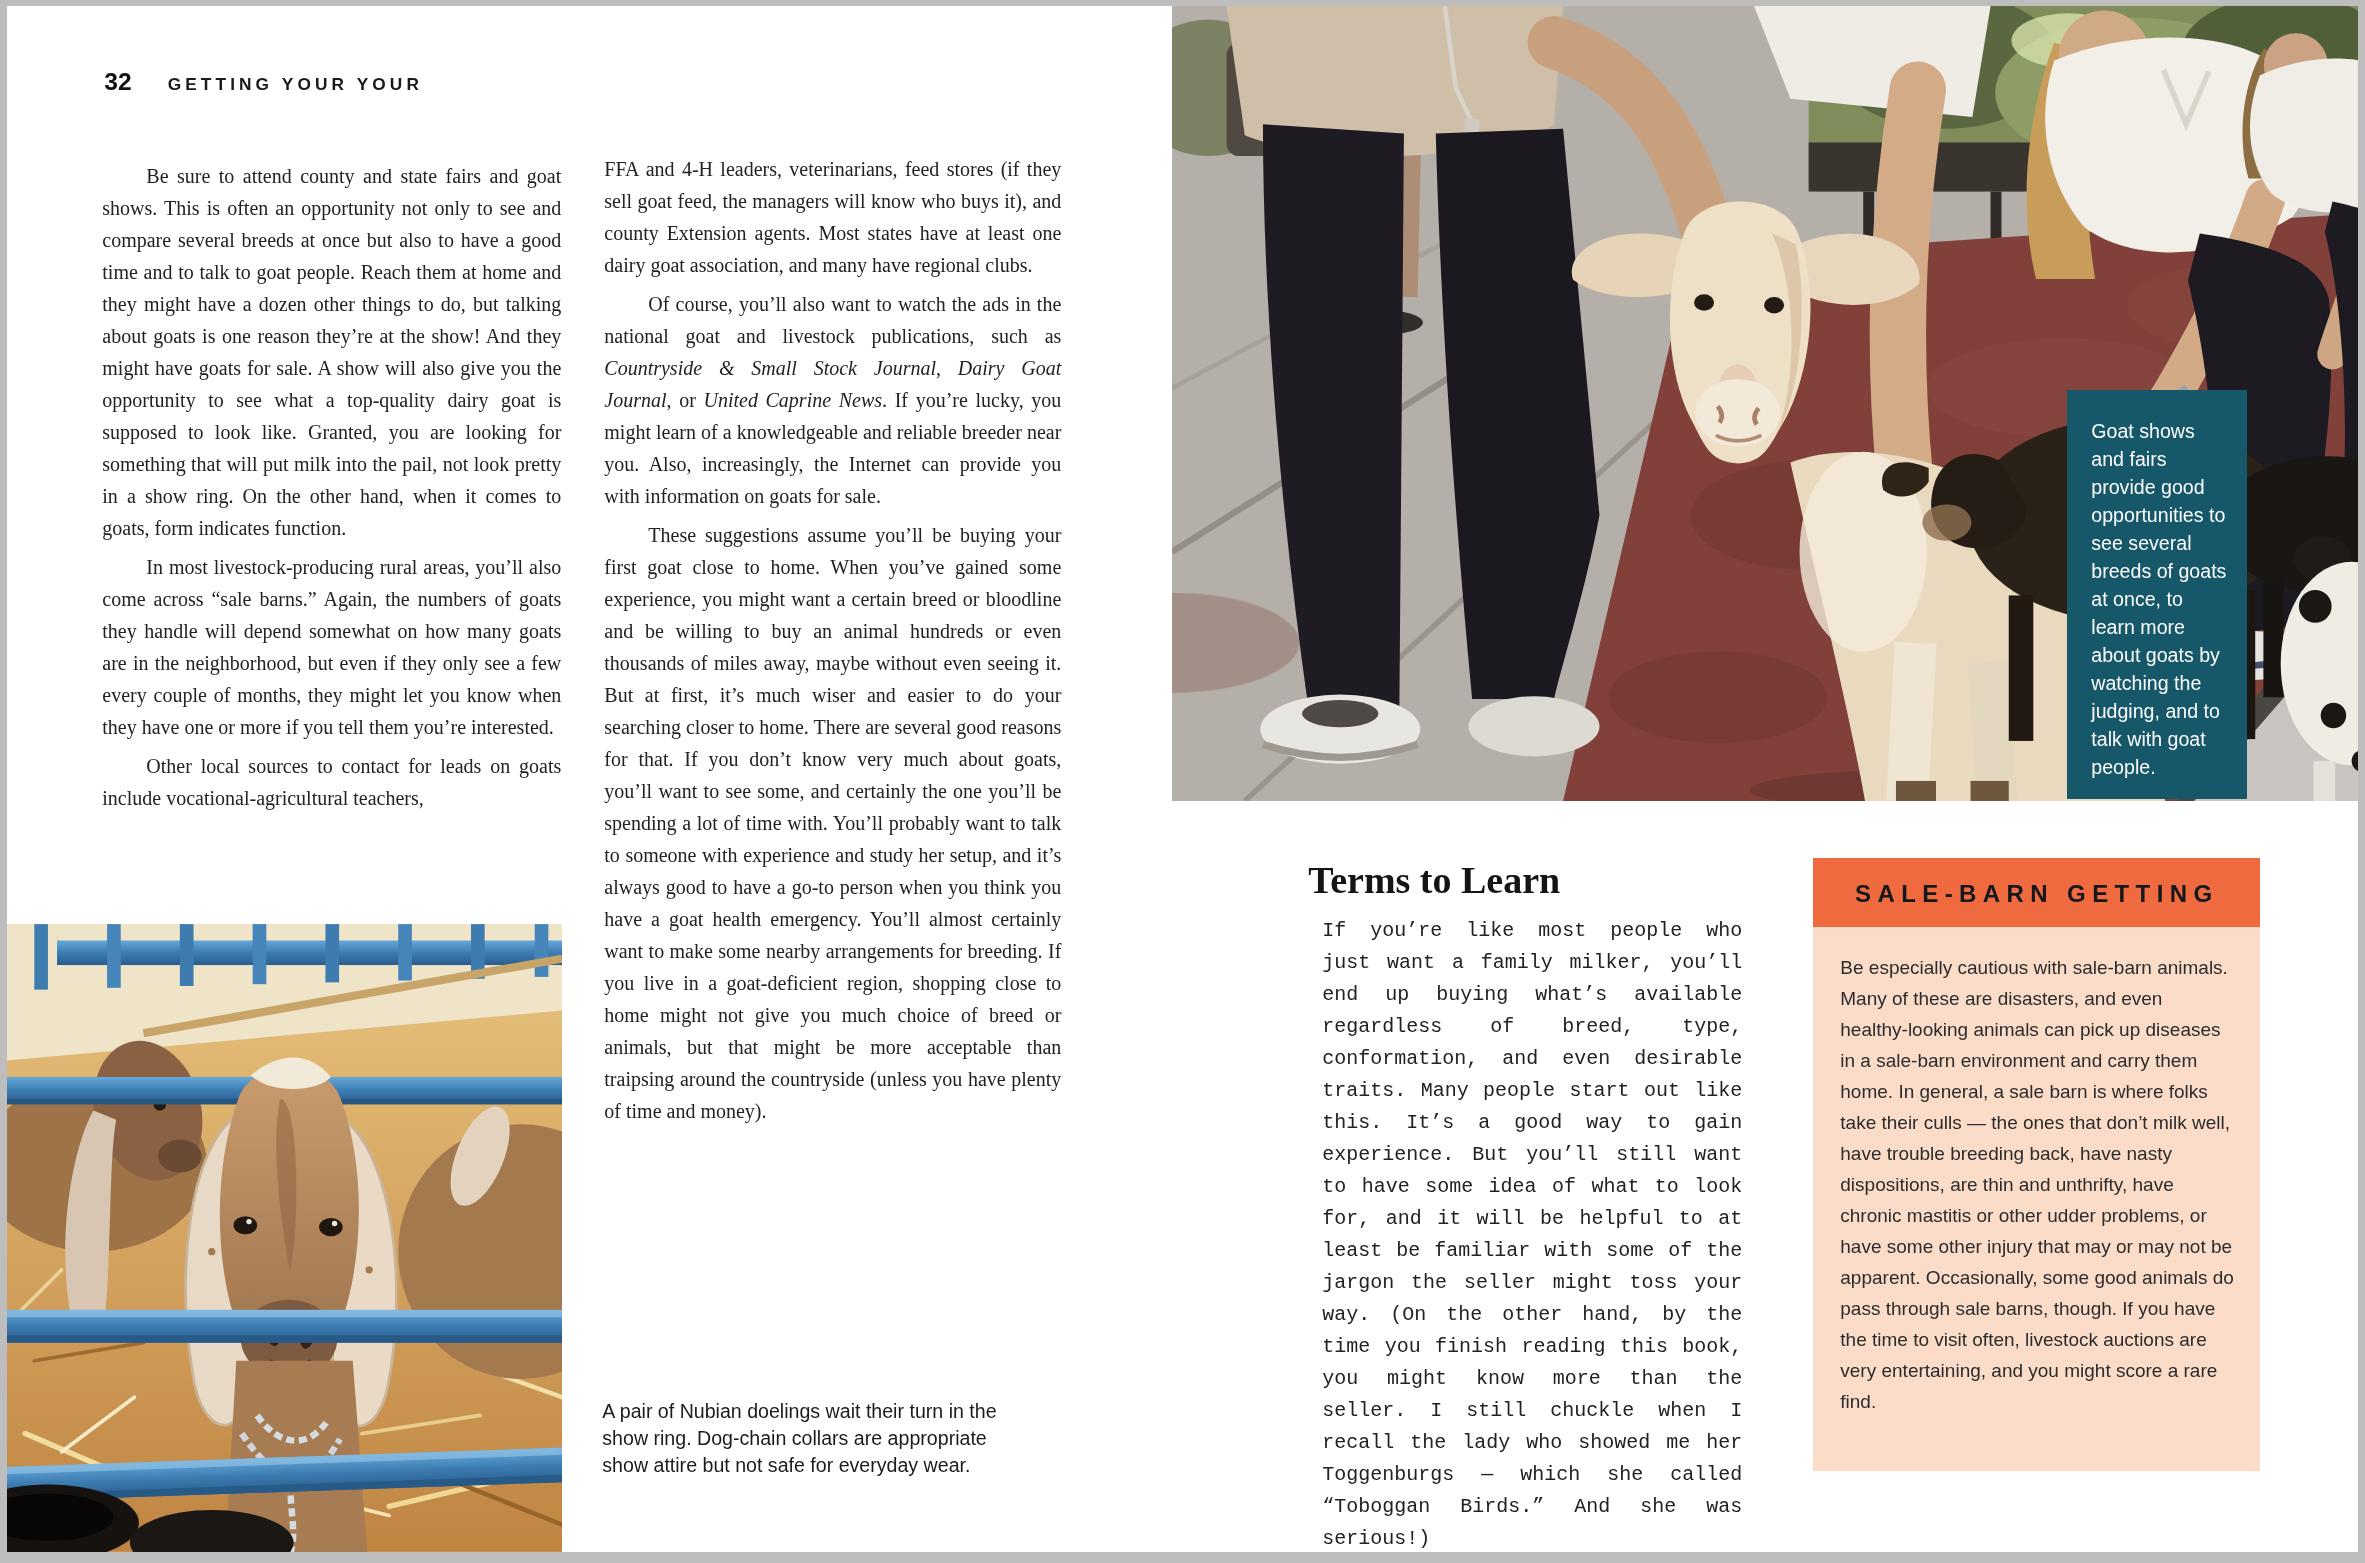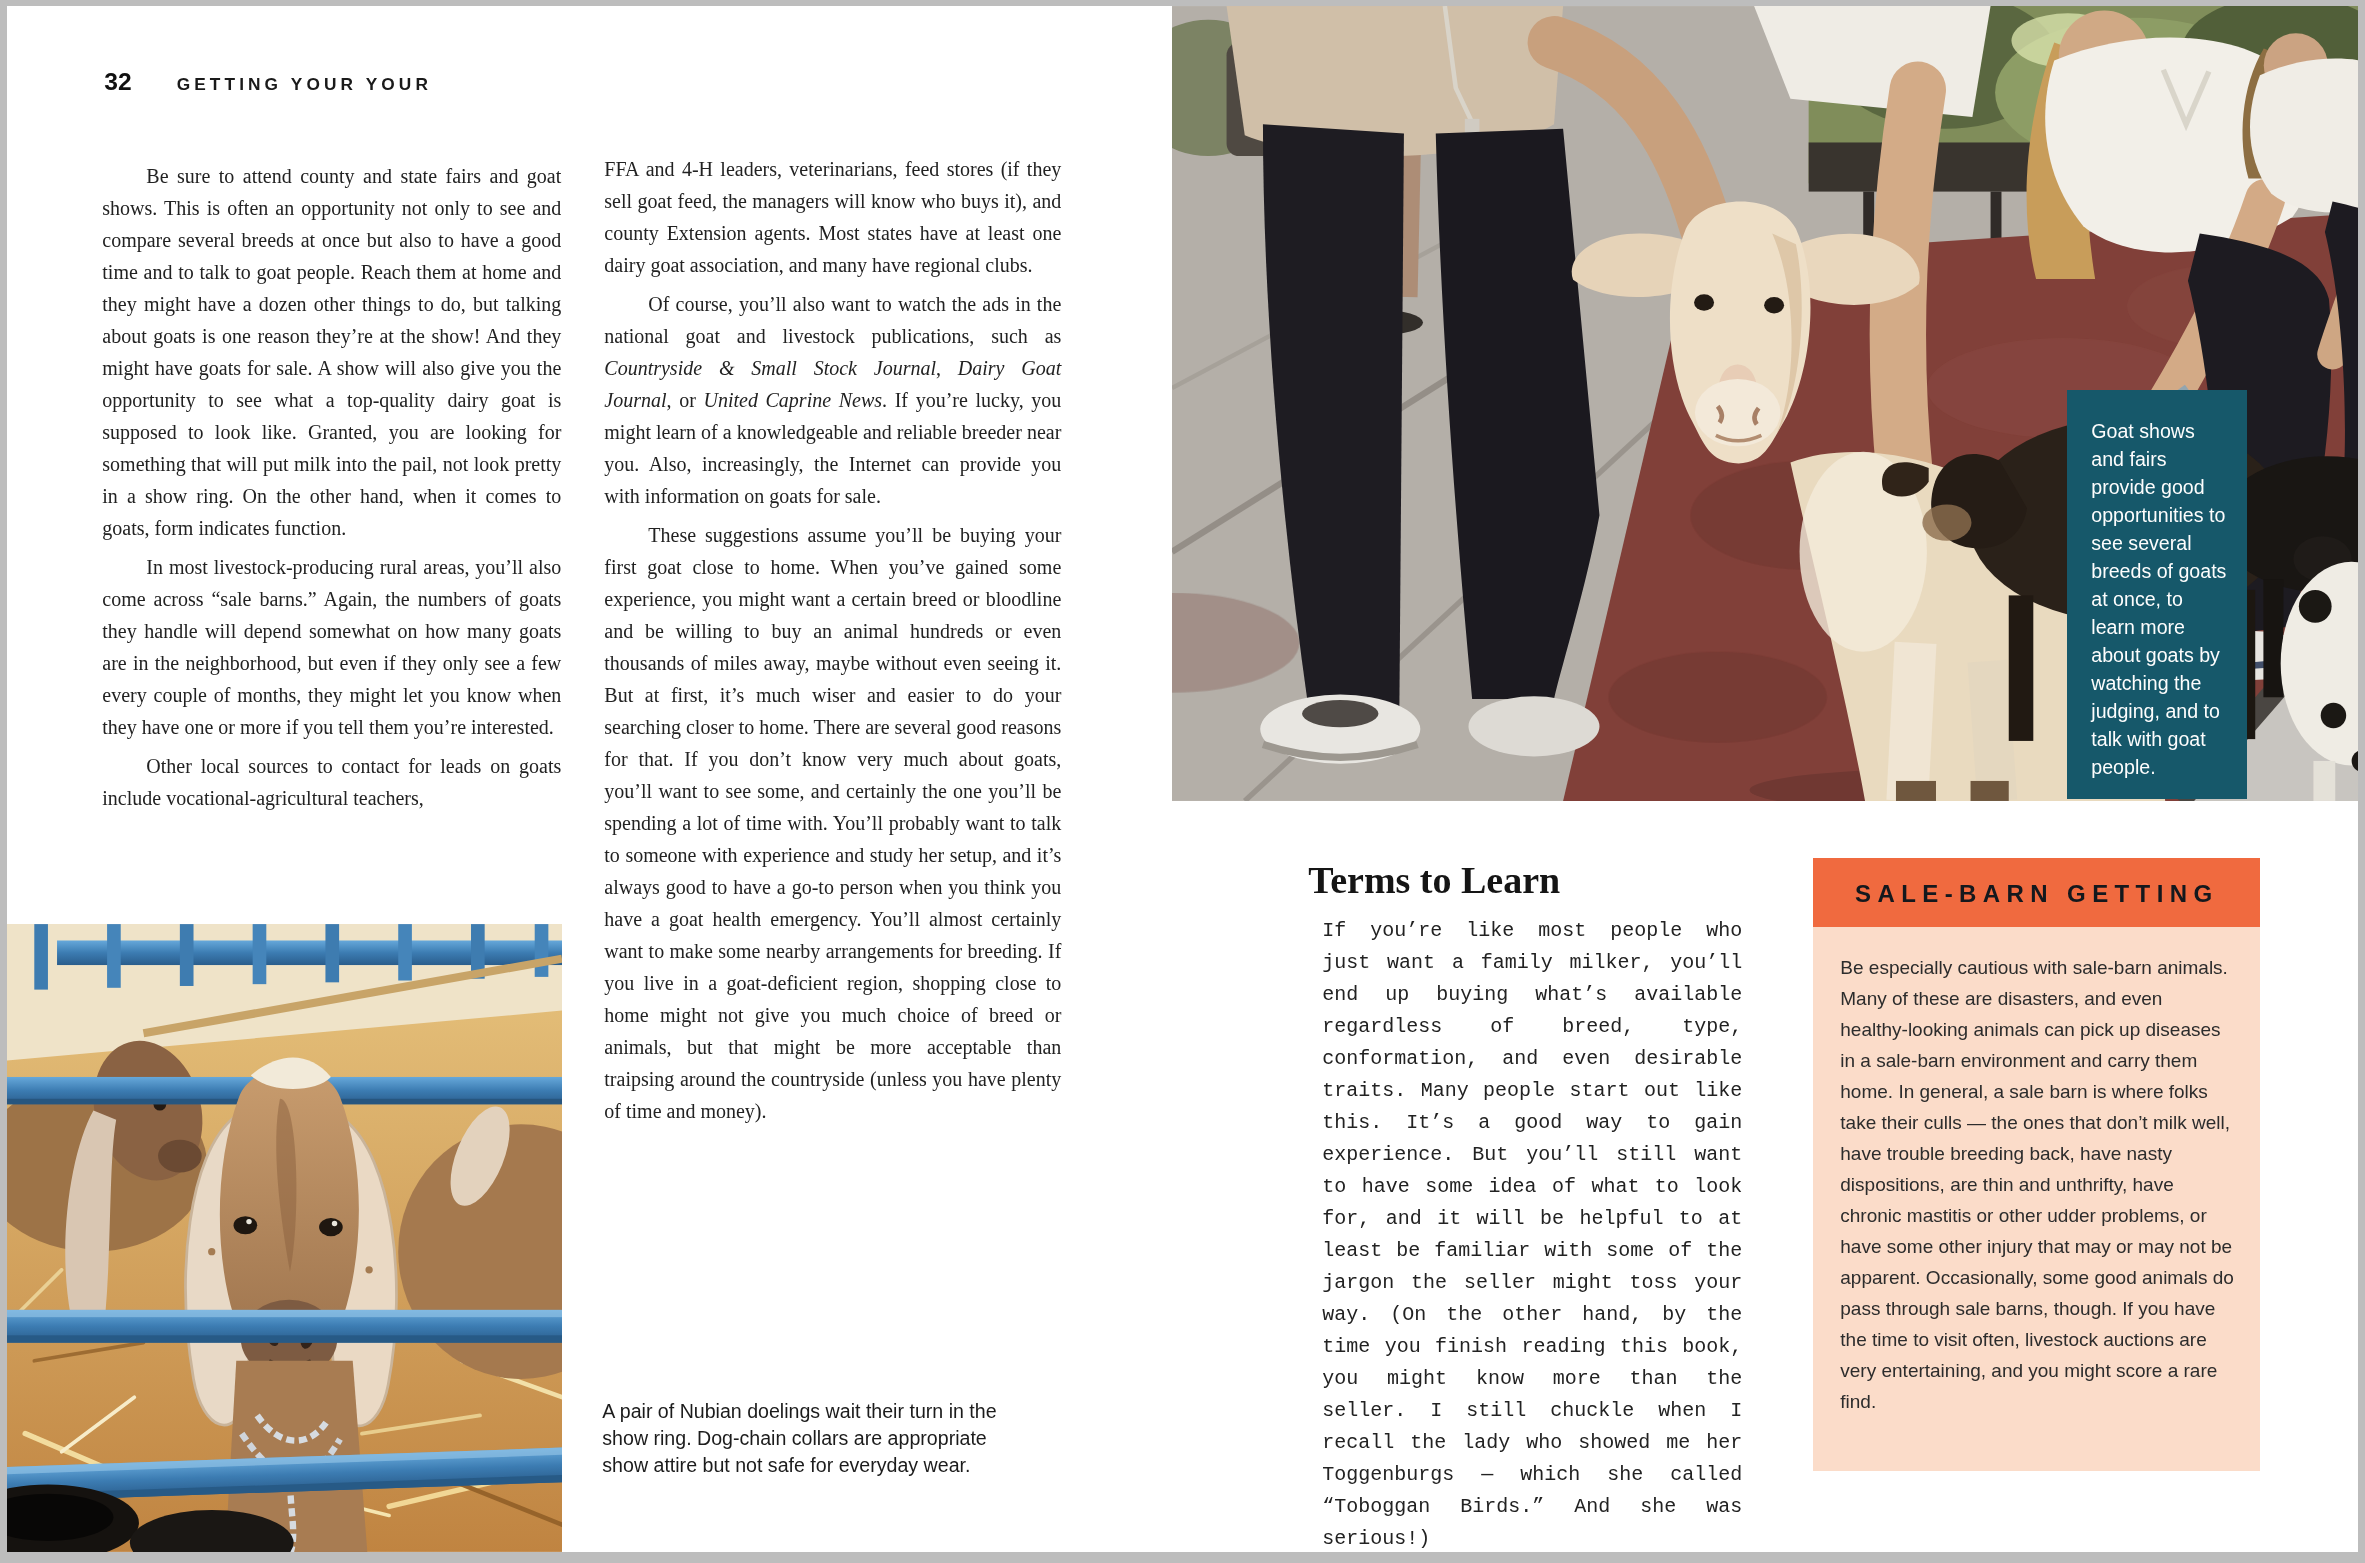--- a/index.html
+++ b/index.html
@@ -8,21 +8,21 @@
     background:#bdbdbd;
     position:relative;
     font-family:"Liberation Sans", sans-serif;
     overflow:hidden;
   }
   .page {
     position:absolute; left:7.3px; top:5.5px; width:2351px; height:1546px;
     background:#ffffff;
   }
   
-  .runhead { position:absolute; left:97px; top:62px; display:flex; align-items:baseline; gap:45px; }
+  .runhead { position:absolute; left:97px; top:62px; display:flex; align-items:baseline; gap:36px; }
   .page-num { font-weight:700; font-size:24.6px; color:#111; }
   .head-title { font-weight:700; font-size:17.3px; letter-spacing:4.1px; color:#1a1a1a; }
 
   
   .col { position:absolute; font-family:"Liberation Serif", serif; font-size:20px;
          line-height:32px; text-align:justify; color:#222; hyphens:auto; }
   .col p { margin:0; }
   p.indent { text-indent:2.2em;margin-top:7px; }
   .col-left { left:95px; top:147px; width:459px; }
   .col-mid  { left:597px; top:147px; width:457px; }

